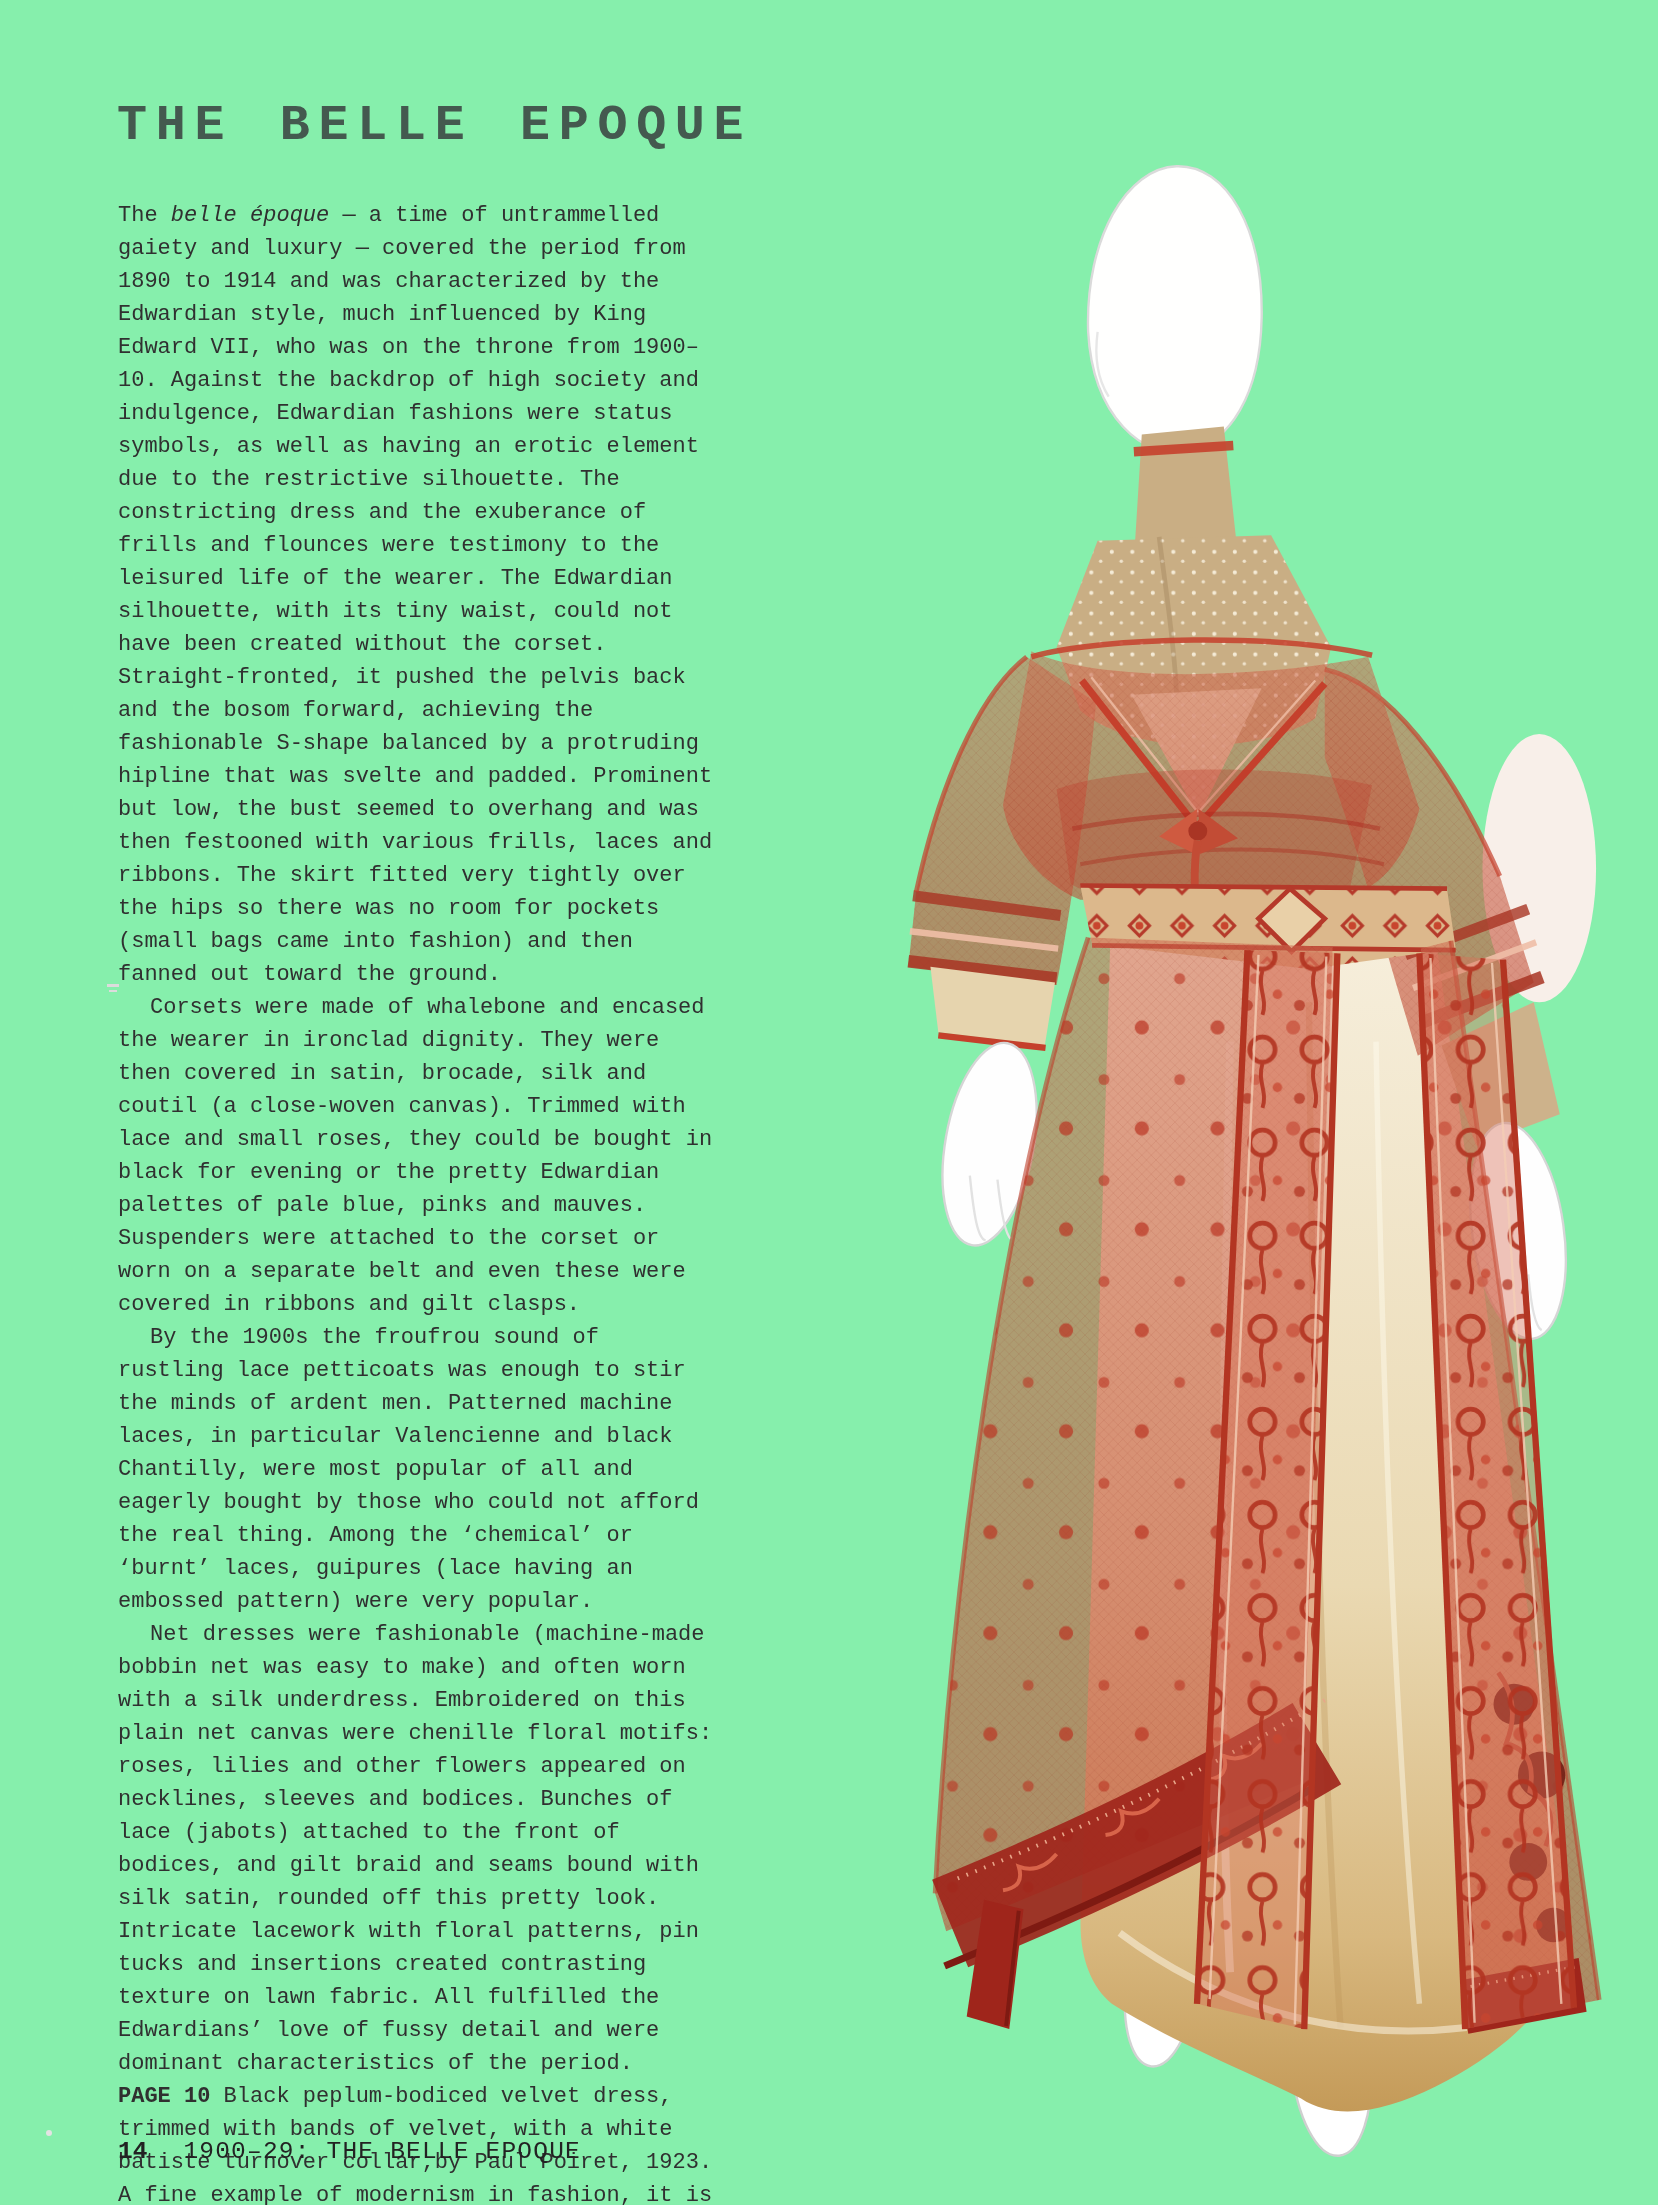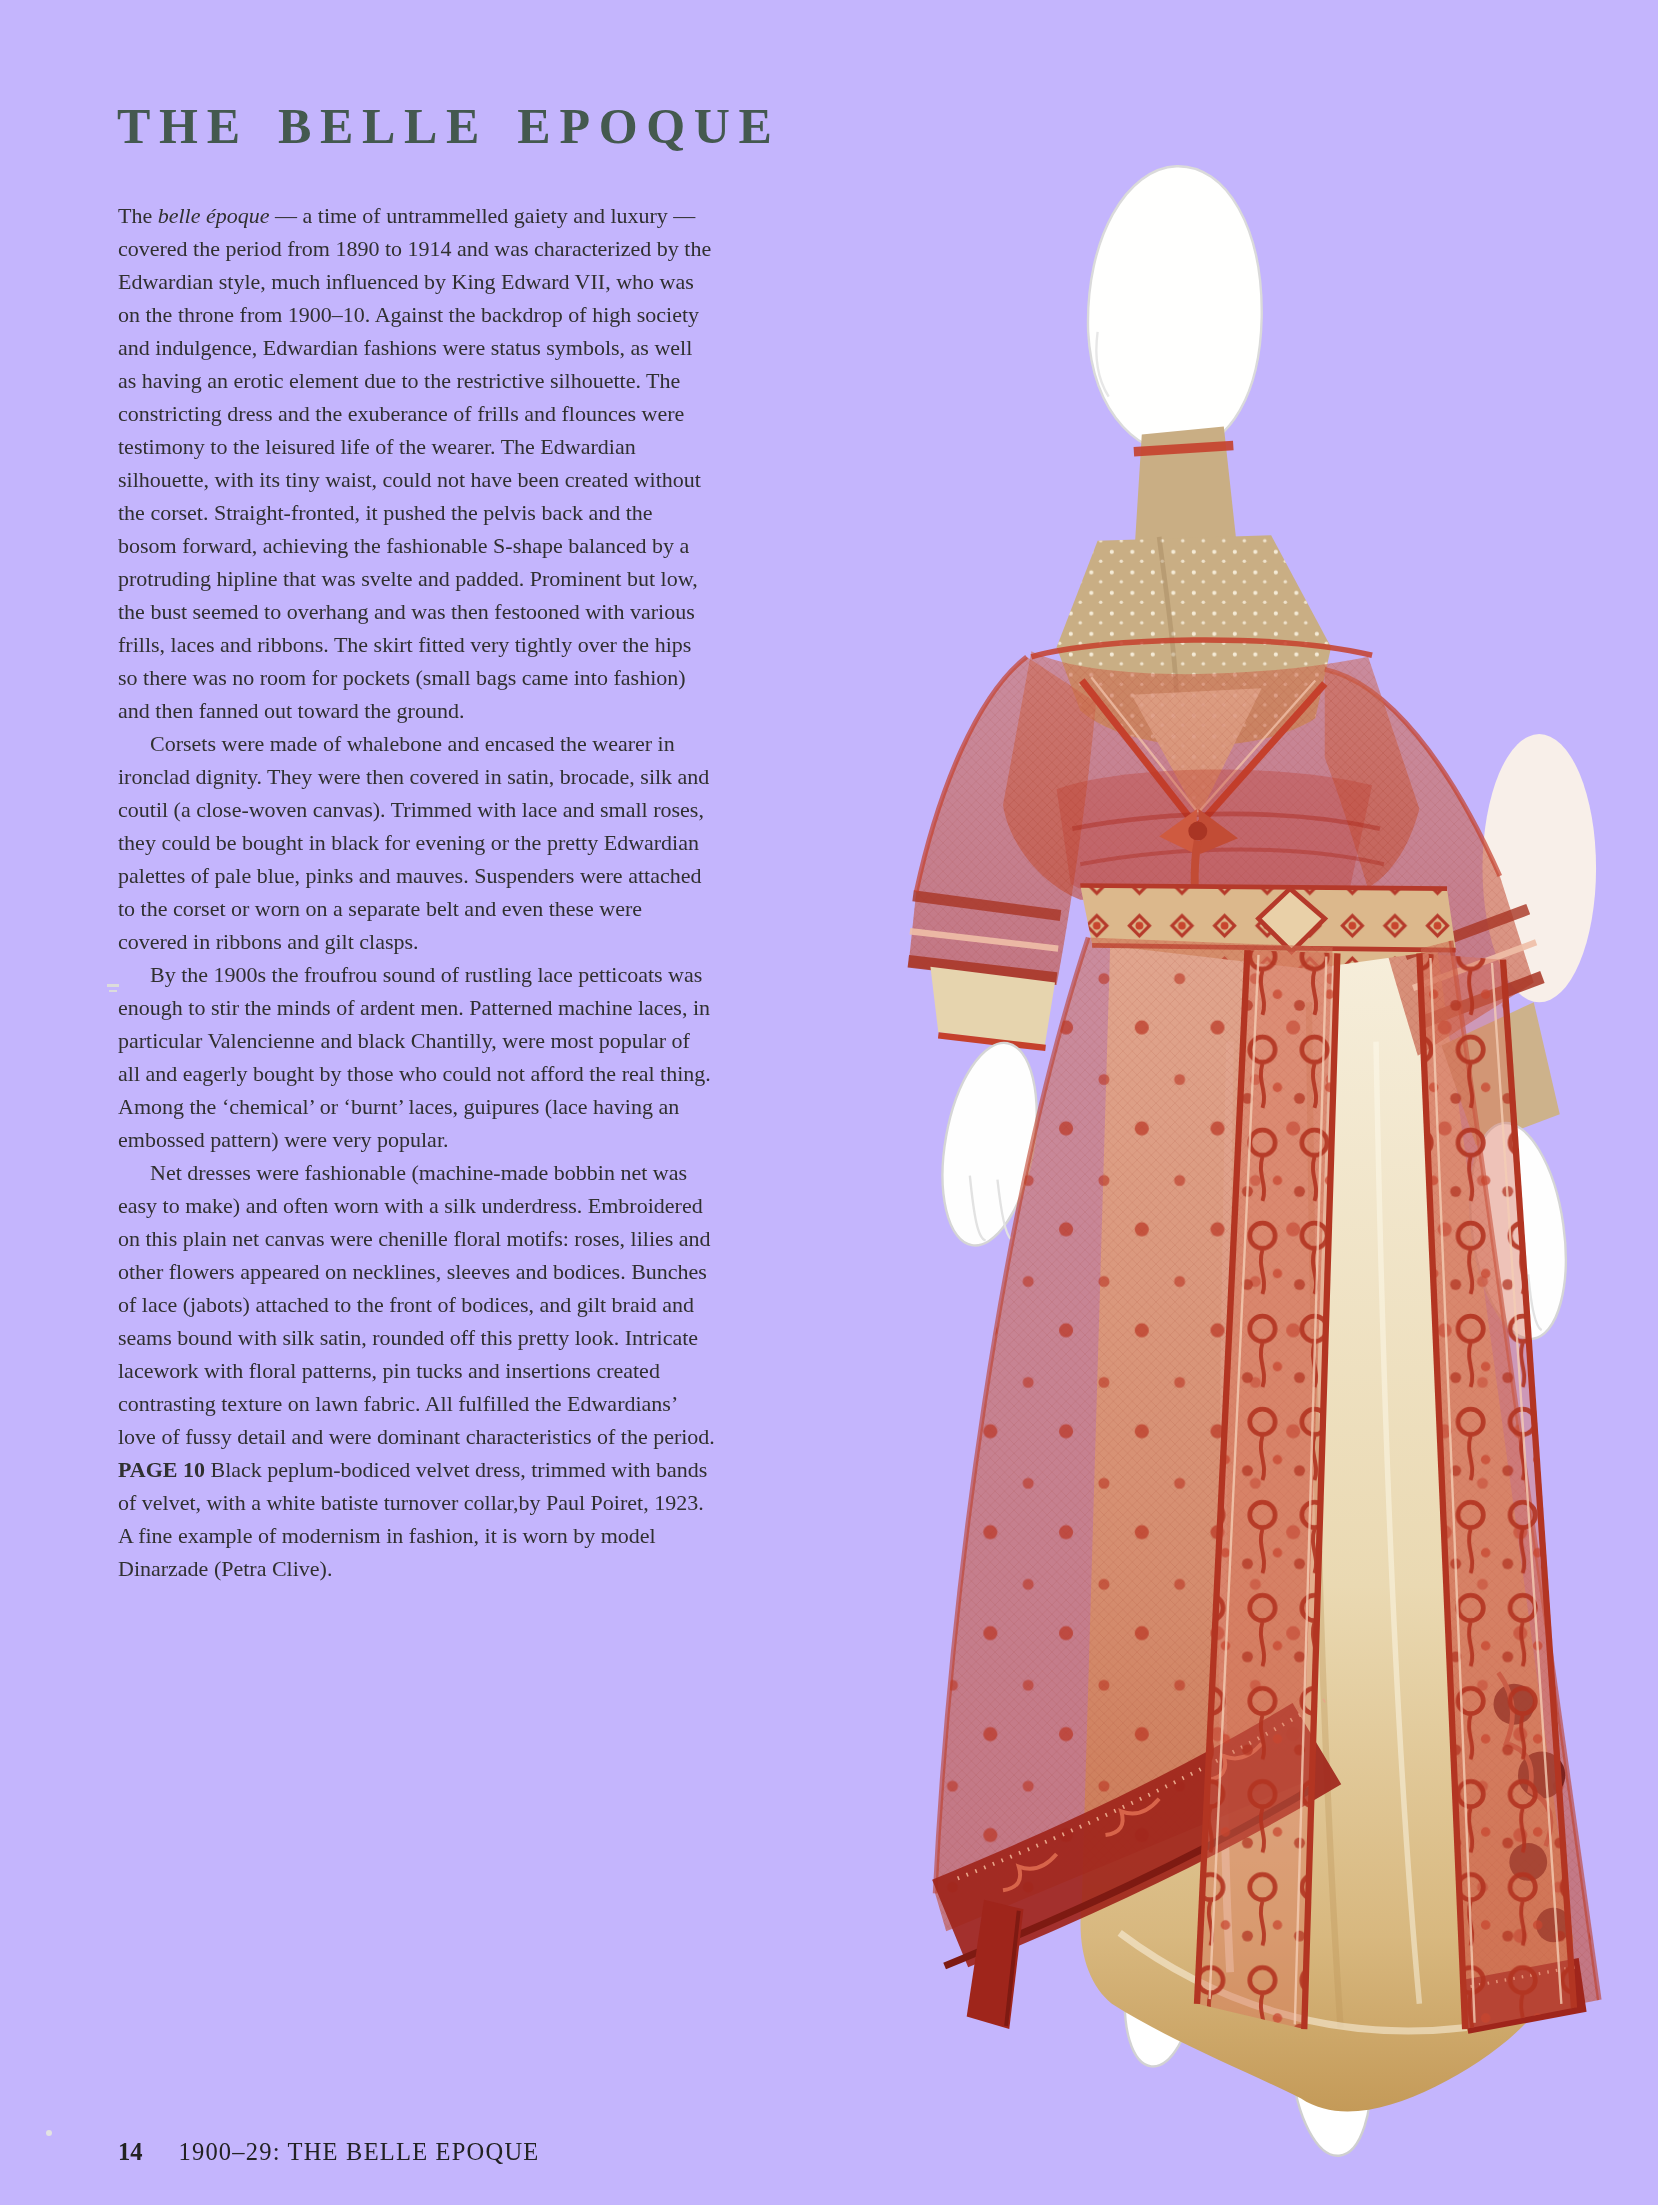--- a/index.html
+++ b/index.html
@@ -1,19 +1,19 @@
 <!DOCTYPE html>
 <html style="font-size:12.6px"><head>
 <meta charset="utf-8">
 <style>
   html,body { margin:0; padding:0; background:#e8e8e8; }
   .page {
     position:relative; width:1659px; height:2205px;
-    background:#c4b5fd; overflow:hidden;
-    font-family:Liberation Serif, serif;
+    background:#86efac; overflow:hidden;
+    font-family:Liberation Mono, monospace;
   }
   .title {
     position:absolute; left:117px; top:101px; margin:0;
     font-size:50px; font-weight:700; letter-spacing:8.7px; word-spacing:8px;
     color:#44594f; line-height:1;
   }
   .body-col {
     position:absolute; left:118px; top:199px; width:598px;
     font-size:22px; line-height:33px; color:#303030;
     font-weight:400;

